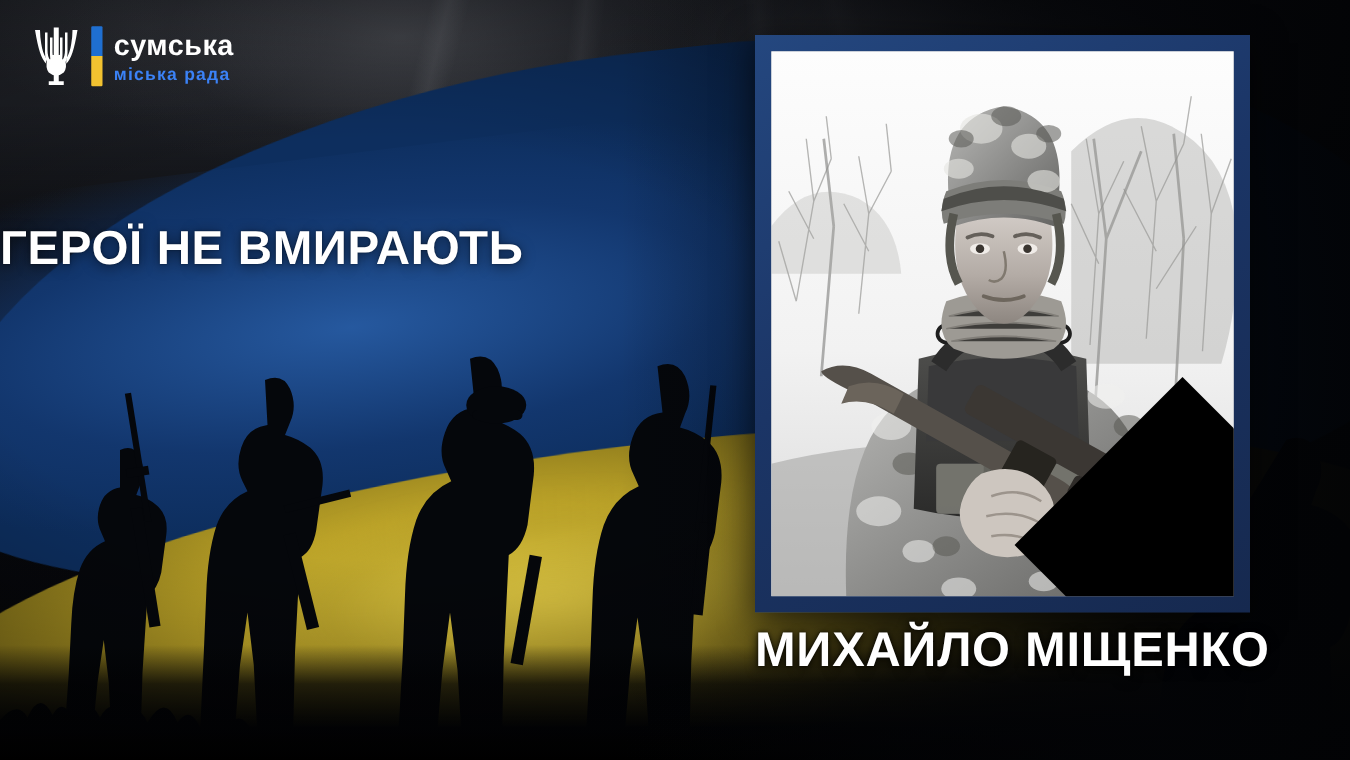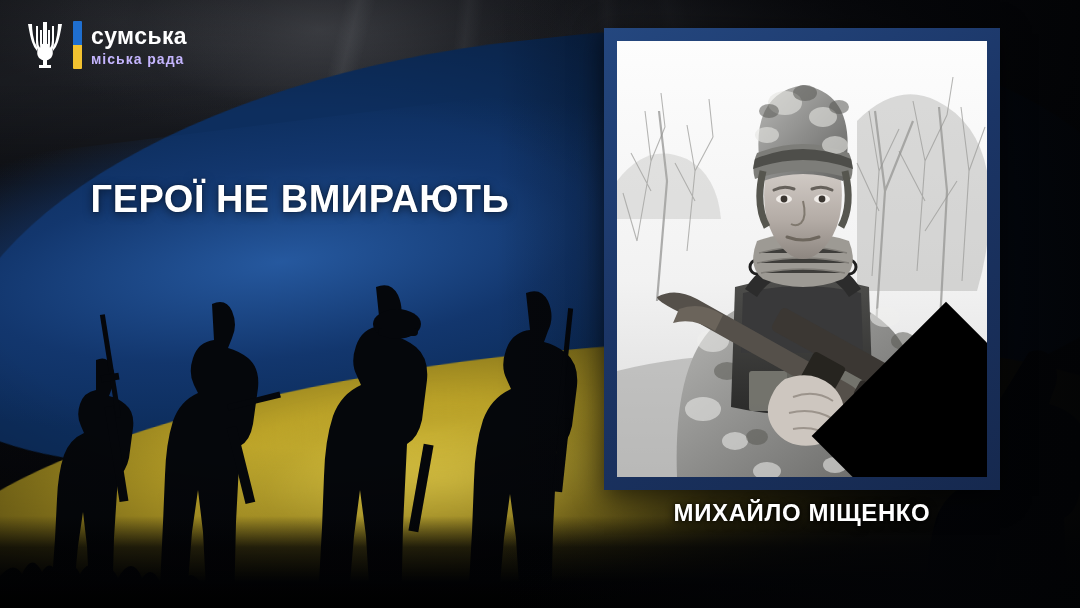--- a/index.html
+++ b/index.html
@@ -131,34 +131,34 @@
     border-radius: 1px;
   }
   .logo-words { display: flex; flex-direction: column; line-height: 1; }
   .logo-line1 {
     color: #ffffff;
     font-size: 23px;
     font-weight: 700;
     letter-spacing: 0.4px;
   }
   .logo-line2 {
-    color: #c4b5fd;
+    color: #3b82f6;
     font-size: 14px;
     font-weight: 600;
     letter-spacing: 1.0px;
     margin-top: 4px;
   }
 
   
   .headline {
     position: absolute;
     left: 0;
     top: 174px;
     width: 600px;
-    text-align: center;
+    text-align: left;
     z-index: 35;
   }
   .headline-line {
     color: #ffffff;
     font-size: 38px;
     font-weight: 700;
     letter-spacing: 0.5px;
     line-height: 1.34;
     text-shadow: 0 2px 10px rgba(0,0,0,0.55), 0 0 2px rgba(0,0,0,0.5);
     white-space: nowrap;
@@ -200,21 +200,21 @@
   .caption {
     position: absolute;
     left: 604px;
     top: 500px;
     width: 396px;
     text-align: center;
     z-index: 36;
   }
   .caption-name {
     color: #ffffff;
-    font-size: 24px;
+    font-size: 39px;
     font-weight: 700;
     letter-spacing: 0.6px;
     line-height: 1.1;
     text-shadow: 0 2px 9px rgba(0,0,0,0.9), 0 0 3px rgba(0,0,0,0.8);
     white-space: nowrap;
   }
   .caption-dates {
     margin-top: 12px;
     color: #ffffff;
     font-size: 28px;

